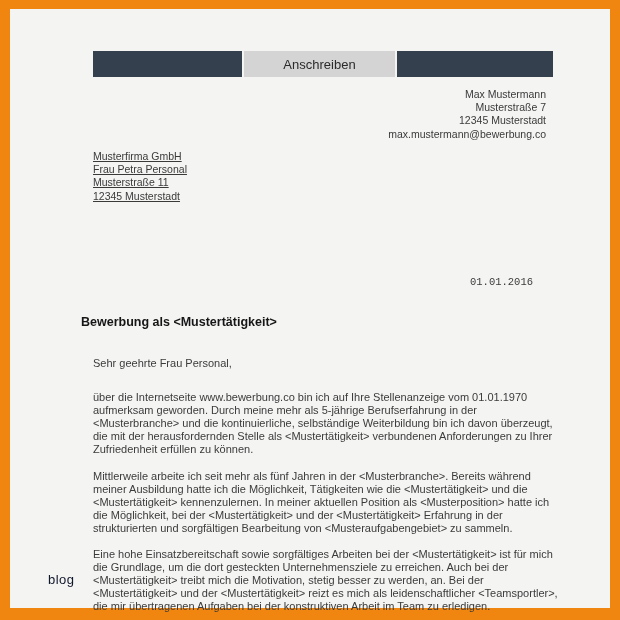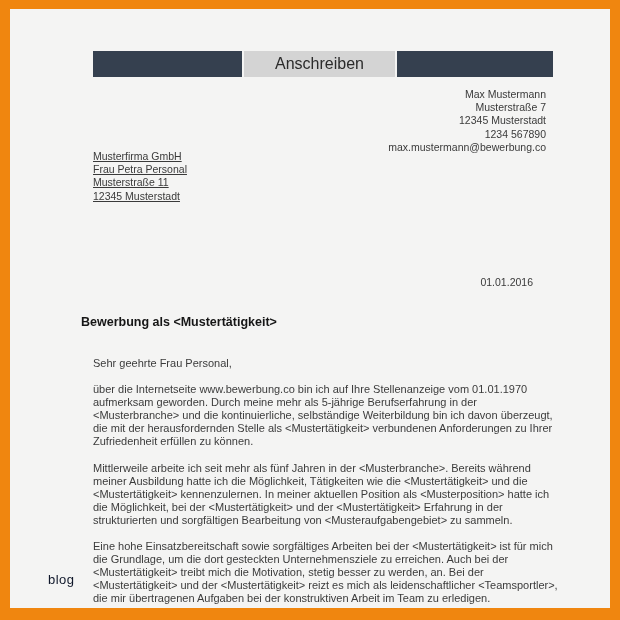--- a/index.html
+++ b/index.html
@@ -6,35 +6,35 @@
   html,body { width:620px; height:620px; overflow:hidden; }
   body { font-family:"Liberation Sans", sans-serif; }
 
   .frame { position:relative; width:620px; height:620px; background:#f0860f; }
   .sheet { position:absolute; left:10px; top:9px; right:10px; bottom:12px; background:#f4f4f3; }
 
   .bar { position:absolute; top:42px; height:26px; background:#35404f; }
   .bar-left  { left:83px;  width:149px; }
   .bar-right { left:387px; width:156px; }
   .tab { position:absolute; top:42px; left:234px; width:151px; height:26px;
-         background:#d4d4d4; color:#2b2b2b; font-size:16px;
+         background:#d4d4d4; color:#2b2b2b; font-size:13px;
          display:flex; align-items:center; justify-content:center; cursor:pointer; }
 
   .sender { position:absolute; top:79px; right:64px; text-align:right;
             font-size:10.5px; line-height:13.2px; color:#3a3a3a; }
   .recipient { position:absolute; top:141px; left:83px;
                font-size:10.5px; line-height:13.2px; color:#3a3a3a;text-decoration:underline; }
-  .date { position:absolute; top:267px; right:77px; font-size:10.5px; color:#3a3a3a; }
+  .date { position:absolute; top:267px; right:77px; font-size:10.5px; color:#3a3a3a;font-family:Liberation Mono, monospace; }
 
   .subject { position:absolute; top:306px; left:71px;
              font-size:12.5px; font-weight:bold; color:#161616; }
 
   .body-text { position:absolute; top:348px; left:83px; width:466px;
                font-size:11px; line-height:13.1px; color:#3b3b3b; }
-  .salutation { margin-bottom:13px; }
+  .salutation { margin-bottom:21px; }
   .body-text p { margin-bottom:13px; }
   .body-text p:last-child { margin-bottom:0; }
 
   .watermark { position:absolute; left:38px; top:563px;
                font-size:13px; color:#0f172a; letter-spacing:0.5px; }
   .line { display:block; }
 </style>
 </head>
 <body>
 
@@ -44,21 +44,20 @@
     <div class="bar bar-left"></div>
     <div class="tab">
       <span>Anschreiben</span>
     </div>
     <div class="bar bar-right"></div>
 
     <div class="sender">
       <span class="line">Max Mustermann</span>
       <span class="line">Musterstraße 7</span>
       <span class="line">12345 Musterstadt</span>
-      <span class="line">1234 567890</span>
       <span class="line">max.mustermann@bewerbung.co</span>
     </div>
 
     <div class="recipient">
       <span class="line">Musterfirma GmbH</span>
       <span class="line">Frau Petra Personal</span>
       <span class="line">Musterstraße 11</span>
       <span class="line">12345 Musterstadt</span>
     </div>
 

